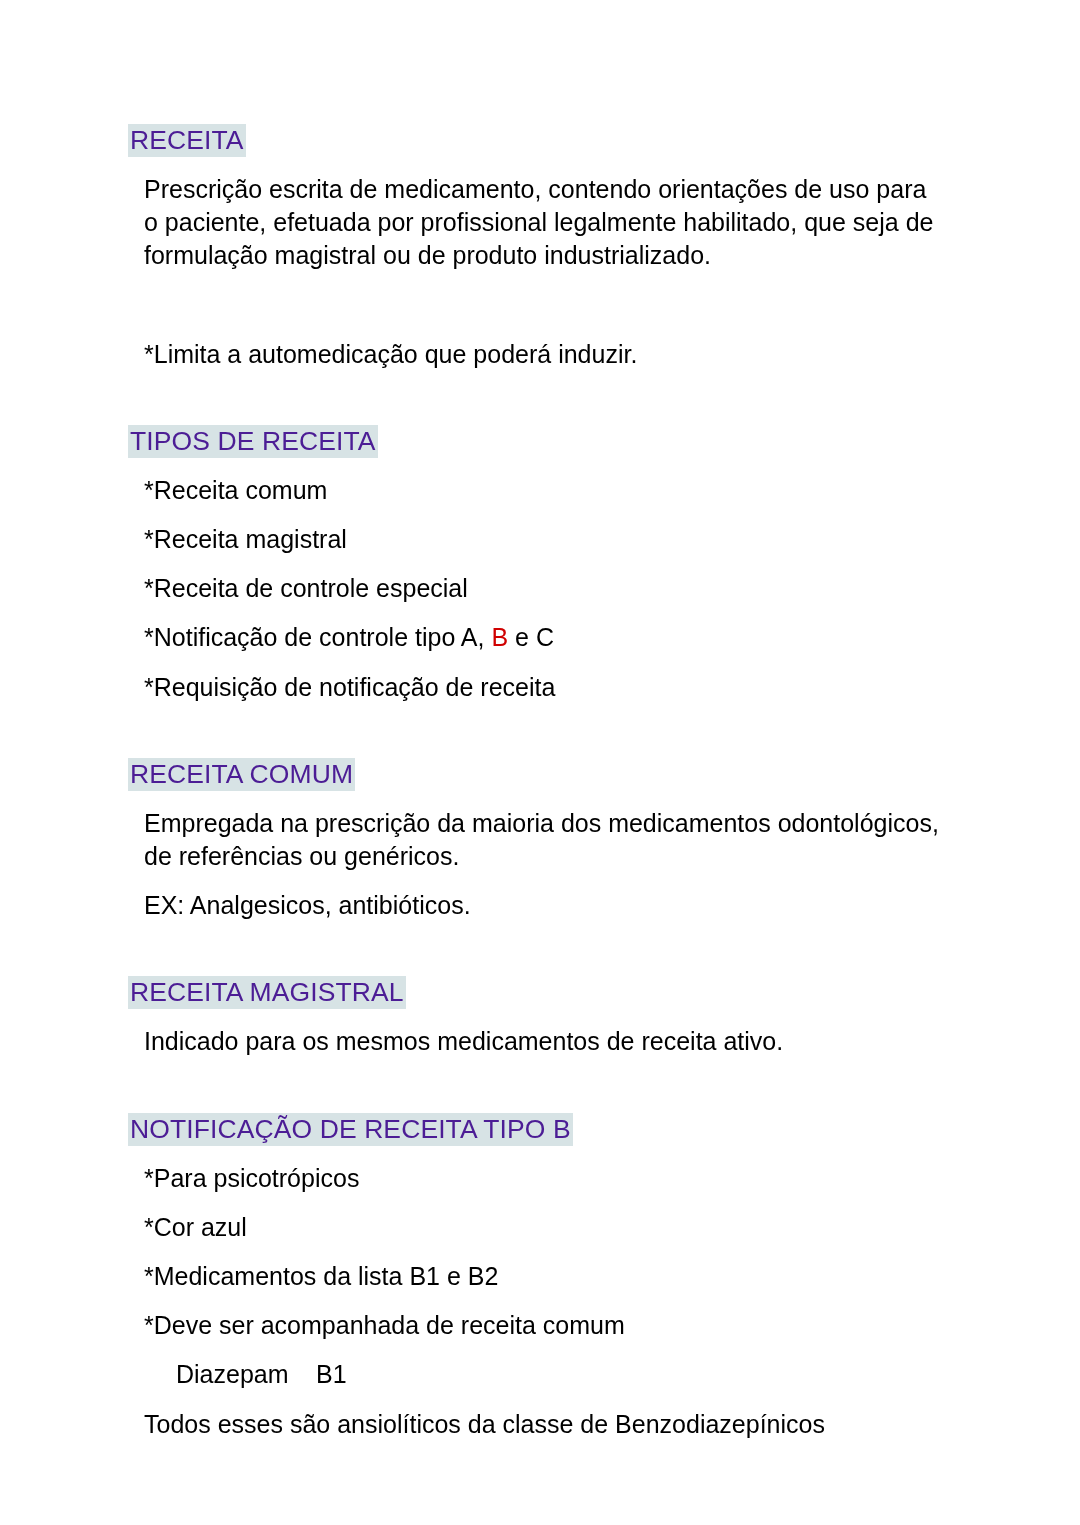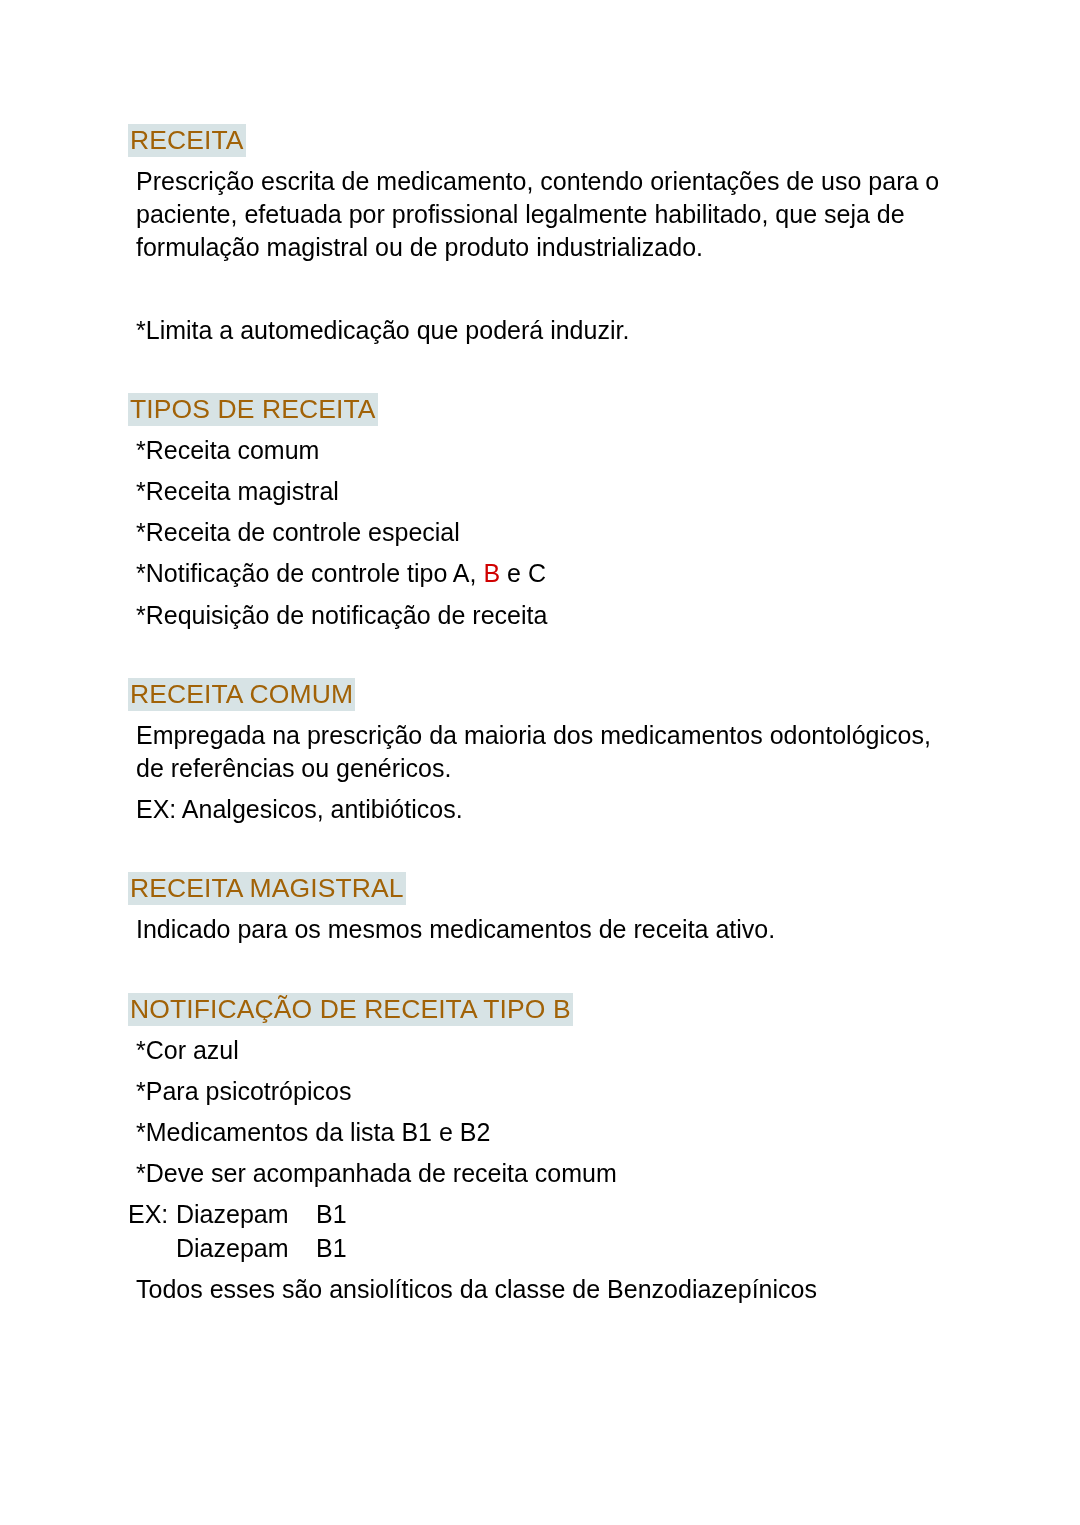--- a/index.html
+++ b/index.html
@@ -24,36 +24,36 @@
   }
   .doc {
     position: absolute;
     left: 128px;
     top: 124px;
     width: 830px;
   }
   .heading {
     font-size: 26.5px;
     line-height: 33px;
-    color: #a16207;
+    color: #4c1d95;
     margin: 0;
     font-weight: 400;
     letter-spacing: 0.1px;
   }
   .heading .hl {
     background-color: #d7e3e5;
     padding: 1px 2px 2px 2px;
     box-decoration-break: clone;
     -webkit-box-decoration-break: clone;
   }
   .para {
     font-size: 25px;
     line-height: 33.2px;
     color: #000000;
-    margin: 8px;
+    margin: 16px;
     font-weight: 400;
   }
   .para .red {
     color: #d00000;
   }
   .gap-sm { height: 33px; }
   .gap-md { height: 38px; }
   .ex-table {
     font-size: 25px;
     line-height: 33.2px;
@@ -95,32 +95,27 @@
     <p class="para">EX: Analgesicos, antibióticos.</p>
 
     <div class="gap-md"></div>
 
     <h1 class="heading"><span class="hl">RECEITA MAGISTRAL</span></h1>
     <p class="para">Indicado para os mesmos medicamentos de receita ativo.</p>
 
     <div class="gap-md"></div>
 
     <h1 class="heading"><span class="hl">NOTIFICAÇÃO DE RECEITA TIPO B</span></h1>
+    <p class="para">*Para psicotrópicos</p>
     <p class="para">*Cor azul</p>
-    <p class="para">*Para psicotrópicos</p>
     <p class="para">*Medicamentos da lista B1 e B2</p>
     <p class="para">*Deve ser acompanhada de receita comum</p>
 
     <table class="ex-table">
       <tbody>
-        <tr>
-          <td class="ex-lbl">EX:</td>
-          <td class="ex-drug">Diazepam</td>
-          <td class="ex-code">B1</td>
-        </tr>
         <tr>
           <td class="ex-lbl"></td>
           <td class="ex-drug">Diazepam</td>
           <td class="ex-code">B1</td>
         </tr>
       </tbody>
     </table>
 
     <p class="para">Todos esses são ansiolíticos da classe de Benzodiazepínicos</p>
 

